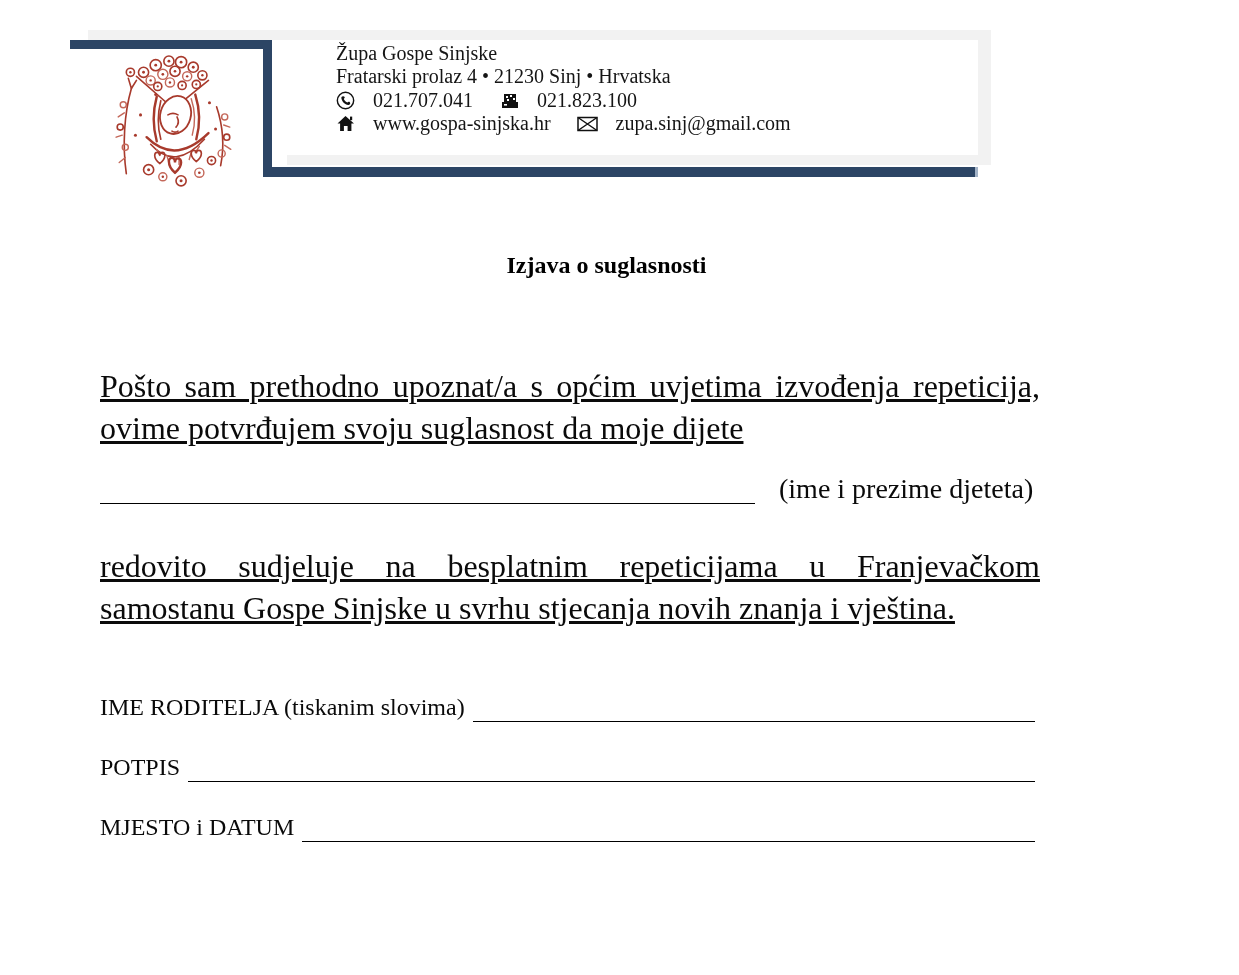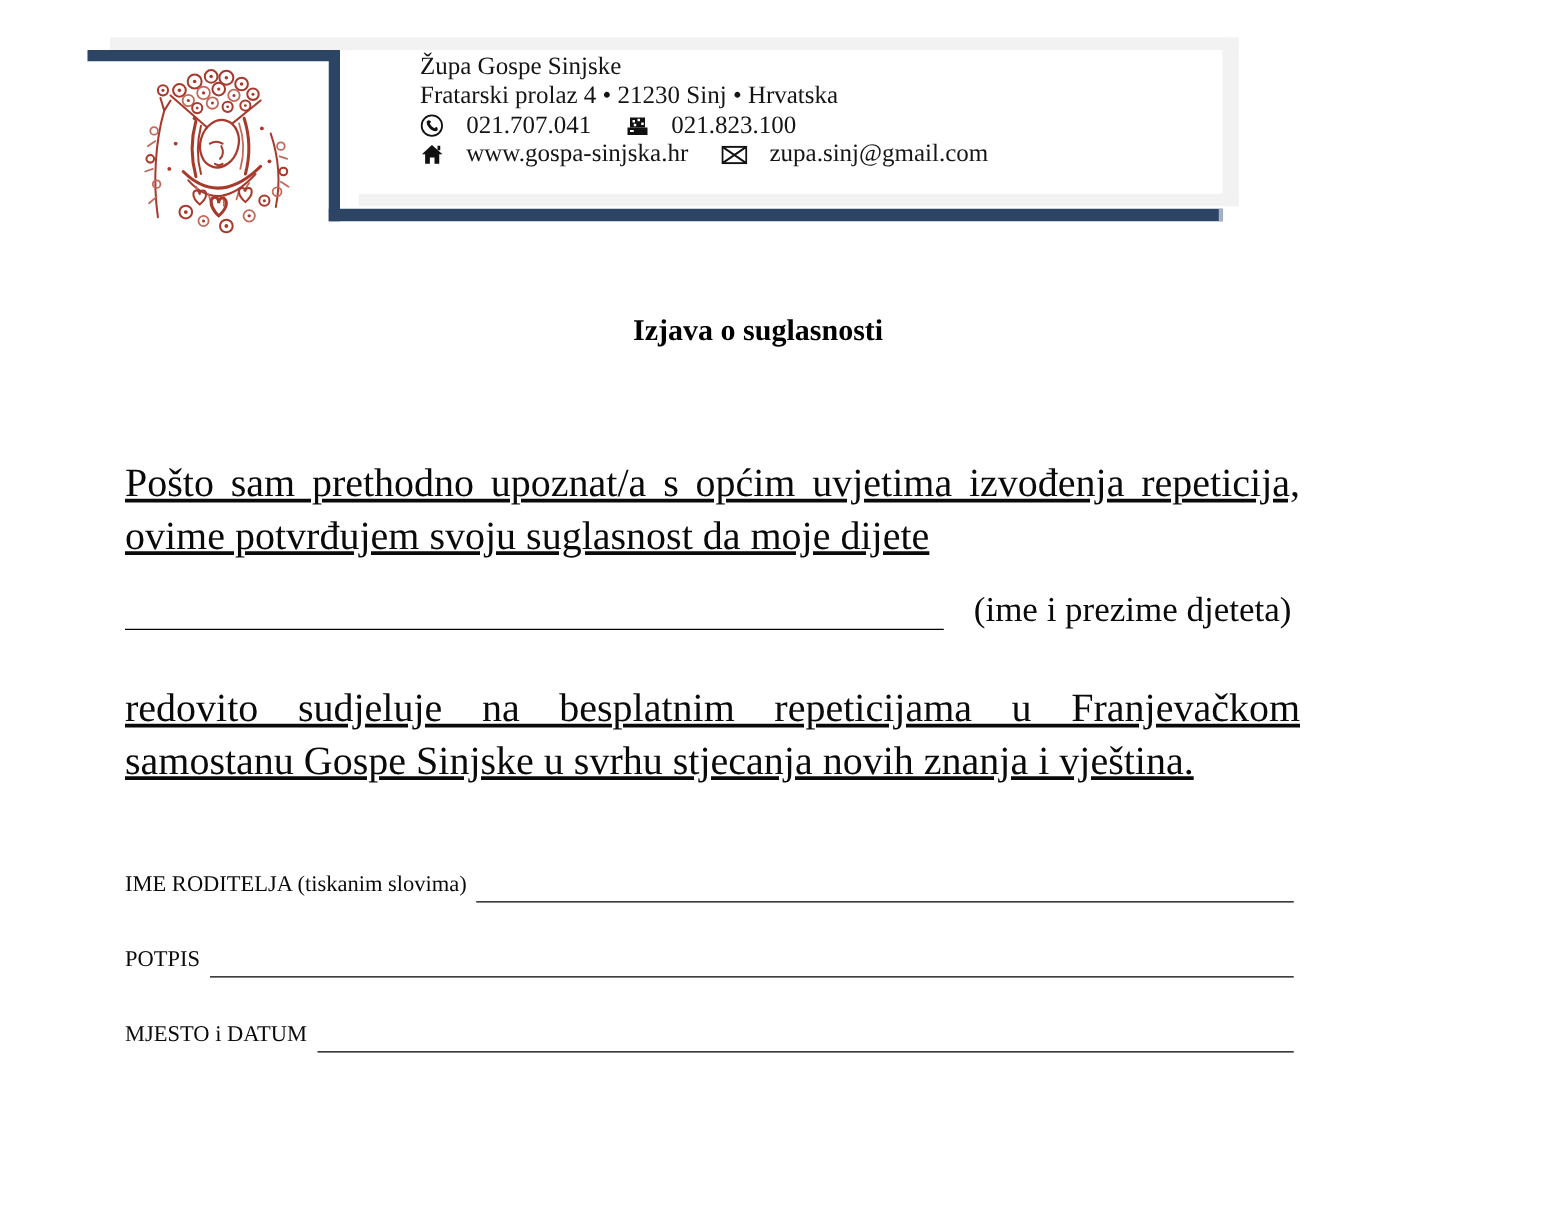--- a/index.html
+++ b/index.html
@@ -49,21 +49,21 @@
   .para-1{top:365px;}
   .para-2{top:545px;}
 
   .name-row{position:absolute;left:100px;top:471px;width:940px;display:flex;
             font-size:28px;line-height:36px;color:#0a0a0a;}
   .fill{height:32px;border-bottom:1.5px solid #000;align-self:flex-start;}
   .name-row .fill{width:655px;flex:none;}
   .name-caption{margin-left:24px;white-space:nowrap;}
 
   .field-row{position:absolute;left:100px;width:935px;display:flex;
-             font-size:18px;line-height:36px;color:#0a0a0a;}
+             font-size:24px;line-height:36px;color:#0a0a0a;}
   .field-0{top:689px;}
   .field-1{top:749px;justify-content:center;}
   .field-2{top:809px;}
   .field-row .fill{flex:1;margin-left:8px;}
   .field-label{white-space:nowrap;flex:none;}
 </style>
 </head>
 <body>
 
 <div class="page">

